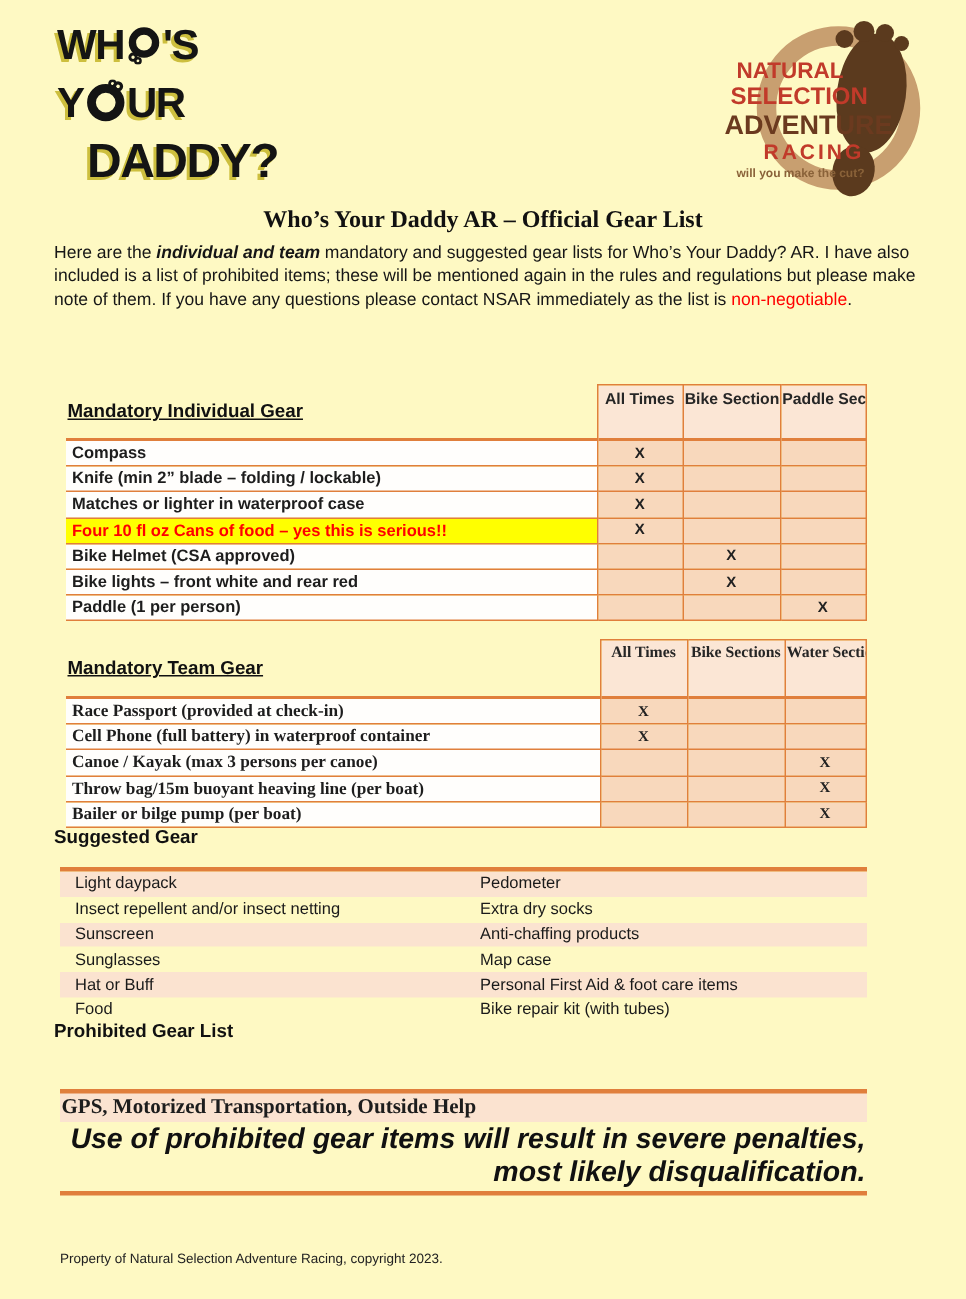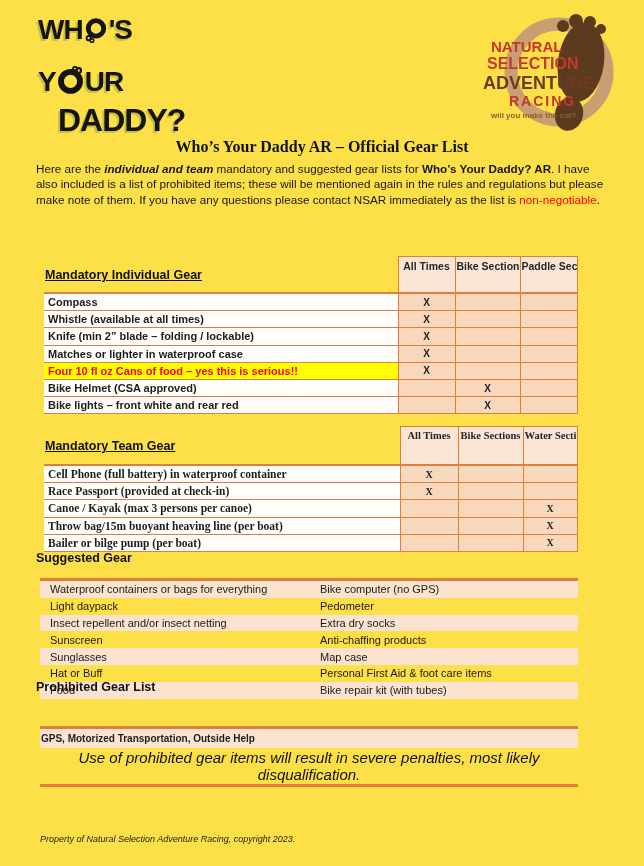--- a/index.html
+++ b/index.html
@@ -1,37 +1,37 @@
 <!DOCTYPE html>
 <html><head>
 <meta charset="utf-8">
 <style>
   html,body{margin:0;padding:0;background:#fff;}
-  .page{position:relative;width:644px;height:866px;background:#fde047;overflow:hidden;
+  .page{position:relative;width:644px;height:866px;background:#fef9c3;overflow:hidden;
         font-family:"Liberation Sans",sans-serif;color:#1a1a1a;}
 
   
   .logo-left{position:absolute;left:38px;top:16px;line-height:1;}
   .logo-left .ll{font-weight:900;color:#141414;letter-spacing:-1px;
                  text-shadow:-2px 2px 0 #cdbf3e;white-space:nowrap;}
   .ll1{font-size:28px;}
-  .ll2{font-size:28px;margin-top:18px;}
+  .ll2{font-size:28px;margin-top:5px;}
   .ll3{font-size:32px;margin-top:4px;padding-left:20px;}
   .cuff{display:inline-block;vertical-align:-4px;}
 
   
   .logo-right{position:absolute;left:477px;top:10px;}
 
   
   .doc-title{position:absolute;top:138px;left:0;width:644px;text-align:center;
              font-family:"Liberation Serif",serif;font-weight:bold;font-size:16px;color:#111;}
   .intro{position:absolute;top:161px;left:36px;width:576px;font-size:11.7px;
          line-height:15.4px;color:#161616;}
   .intro .bi{font-weight:bold;font-style:italic;}
-  .intro .b{font-weight:bold;}
+  .intro .b{font-weight:normal;}
   .intro .red{color:#ff0000;}
 
   
   table{border-collapse:collapse;table-layout:fixed;}
   .gear-table{position:absolute;left:44px;width:533px;}
   .gear-table td{overflow:hidden;white-space:nowrap;}
   .head-label{border:none;border-bottom:2.5px solid #e07f3c;vertical-align:middle;}
   .sec-heading{font-weight:bold;font-size:12.5px;text-decoration:underline;color:#111;
                font-family:"Liberation Sans",sans-serif;}
   .head-mark{background:#fbe6d5;border:1.2px solid #e07f3c;border-bottom:2.5px solid #e07f3c;
@@ -61,26 +61,26 @@
                    border-top:3px solid #e07f3c;}
   #suggested-table td{height:14.8px;font-size:11px;color:#1a1a1a;padding-left:10px;
                       white-space:nowrap;overflow:hidden;}
   #suggested-table tr:nth-child(odd) td{background:#fbe3d0;}
 
   
   #prohibited-heading{top:680px;}
   #prohibited-table{position:absolute;left:40px;top:726px;width:538px;
                     border-top:3px solid #e07f3c;border-bottom:3px solid #e07f3c;}
   #prohibited-table .p-row1 td{background:#fbe3d0;height:17px;font-weight:bold;
-                               font-size:10px;color:#1d1d1d;}
-  #prohibited-table .p-row2 td{height:28px;font-weight:normal;font-style:italic;
-                               font-size:15px;text-align:center;color:#111;}
-
-  
-  .footer{position:absolute;left:40px;top:834px;font-style:italic;font-size:9px;color:#222;}
+                               font-size:14px;color:#1d1d1d;font-family:Liberation Serif, serif;}
+  #prohibited-table .p-row2 td{height:28px;font-weight:bold;font-style:italic;
+                               font-size:19px;text-align:right;color:#111;}
+
+  
+  .footer{position:absolute;left:40px;top:834px;font-size:9px;color:#222;}
 </style>
 </head>
 <body>
 
 <div class="page">
 
   <div class="logo-left">
     <div class="ll ll1"><span>WH</span><span class="cuff"><svg width="26" height="26" viewBox="0 0 32 32">
             <circle cx="16" cy="14" r="9.5" fill="none" stroke="#141414" stroke-width="6"></circle>
             <circle cx="7" cy="26" r="2.6" fill="none" stroke="#141414" stroke-width="2.4"></circle>
@@ -133,26 +133,20 @@
       <td class="head-mark">Bike Section</td>
       <td class="head-mark">Paddle Section</td>
     </tr>
     <tr class="data-row">
           <td class="lbl-cell">Compass</td>
           <td class="mark-cell">X</td>
           <td class="mark-cell"></td>
           <td class="mark-cell"></td>
         </tr>
     <tr class="data-row">
-          <td class="lbl-cell">Whistle (available at all times)</td>
-          <td class="mark-cell">X</td>
-          <td class="mark-cell"></td>
-          <td class="mark-cell"></td>
-        </tr>
-    <tr class="data-row">
           <td class="lbl-cell">Knife (min 2” blade – folding / lockable)</td>
           <td class="mark-cell">X</td>
           <td class="mark-cell"></td>
           <td class="mark-cell"></td>
         </tr>
     <tr class="data-row">
           <td class="lbl-cell">Matches or lighter in waterproof case</td>
           <td class="mark-cell">X</td>
           <td class="mark-cell"></td>
           <td class="mark-cell"></td>
@@ -167,46 +161,52 @@
           <td class="lbl-cell">Bike Helmet (CSA approved)</td>
           <td class="mark-cell"></td>
           <td class="mark-cell">X</td>
           <td class="mark-cell"></td>
         </tr>
     <tr class="data-row">
           <td class="lbl-cell">Bike lights – front white and rear red</td>
           <td class="mark-cell"></td>
           <td class="mark-cell">X</td>
           <td class="mark-cell"></td>
+        </tr>
+    <tr class="data-row">
+          <td class="lbl-cell">Paddle (1 per person)</td>
+          <td class="mark-cell"></td>
+          <td class="mark-cell"></td>
+          <td class="mark-cell">X</td>
         </tr>
   </tbody>
     </table>
 
   <table class="gear-table" id="table-team">
     <colgroup>
         <col style="width:356px">
         <col style="width:58px">
         <col style="width:65px">
         <col style="width:54px">
       </colgroup>
     <tbody>
         <tr class="head-row">
       <td class="head-label"><span class="sec-heading">Mandatory Team Gear</span></td>
       <td class="head-mark">All Times</td>
       <td class="head-mark">Bike Sections</td>
       <td class="head-mark">Water Sections</td>
     </tr>
     <tr class="data-row">
+          <td class="lbl-cell">Race Passport (provided at check-in)</td>
+          <td class="mark-cell">X</td>
+          <td class="mark-cell"></td>
+          <td class="mark-cell"></td>
+        </tr>
+    <tr class="data-row">
           <td class="lbl-cell">Cell Phone (full battery) in waterproof container</td>
-          <td class="mark-cell">X</td>
-          <td class="mark-cell"></td>
-          <td class="mark-cell"></td>
-        </tr>
-    <tr class="data-row">
-          <td class="lbl-cell">Race Passport (provided at check-in)</td>
           <td class="mark-cell">X</td>
           <td class="mark-cell"></td>
           <td class="mark-cell"></td>
         </tr>
     <tr class="data-row">
           <td class="lbl-cell">Canoe / Kayak (max 3 persons per canoe)</td>
           <td class="mark-cell"></td>
           <td class="mark-cell"></td>
           <td class="mark-cell">X</td>
         </tr>
@@ -225,24 +225,20 @@
   </tbody>
     </table>
 
   <div class="plain-heading" id="suggested-heading">Suggested Gear</div>
   <table id="suggested-table">
     <colgroup>
         <col style="width:270px">
         <col style="width:268px">
       </colgroup>
     <tbody>
-        <tr>
-          <td>Waterproof containers or bags for everything</td>
-          <td>Bike computer (no GPS)</td>
-        </tr>
     <tr>
           <td>Light daypack</td>
           <td>Pedometer</td>
         </tr>
     <tr>
           <td>Insect repellent and/or insect netting</td>
           <td>Extra dry socks</td>
         </tr>
     <tr>
           <td>Sunscreen</td>

